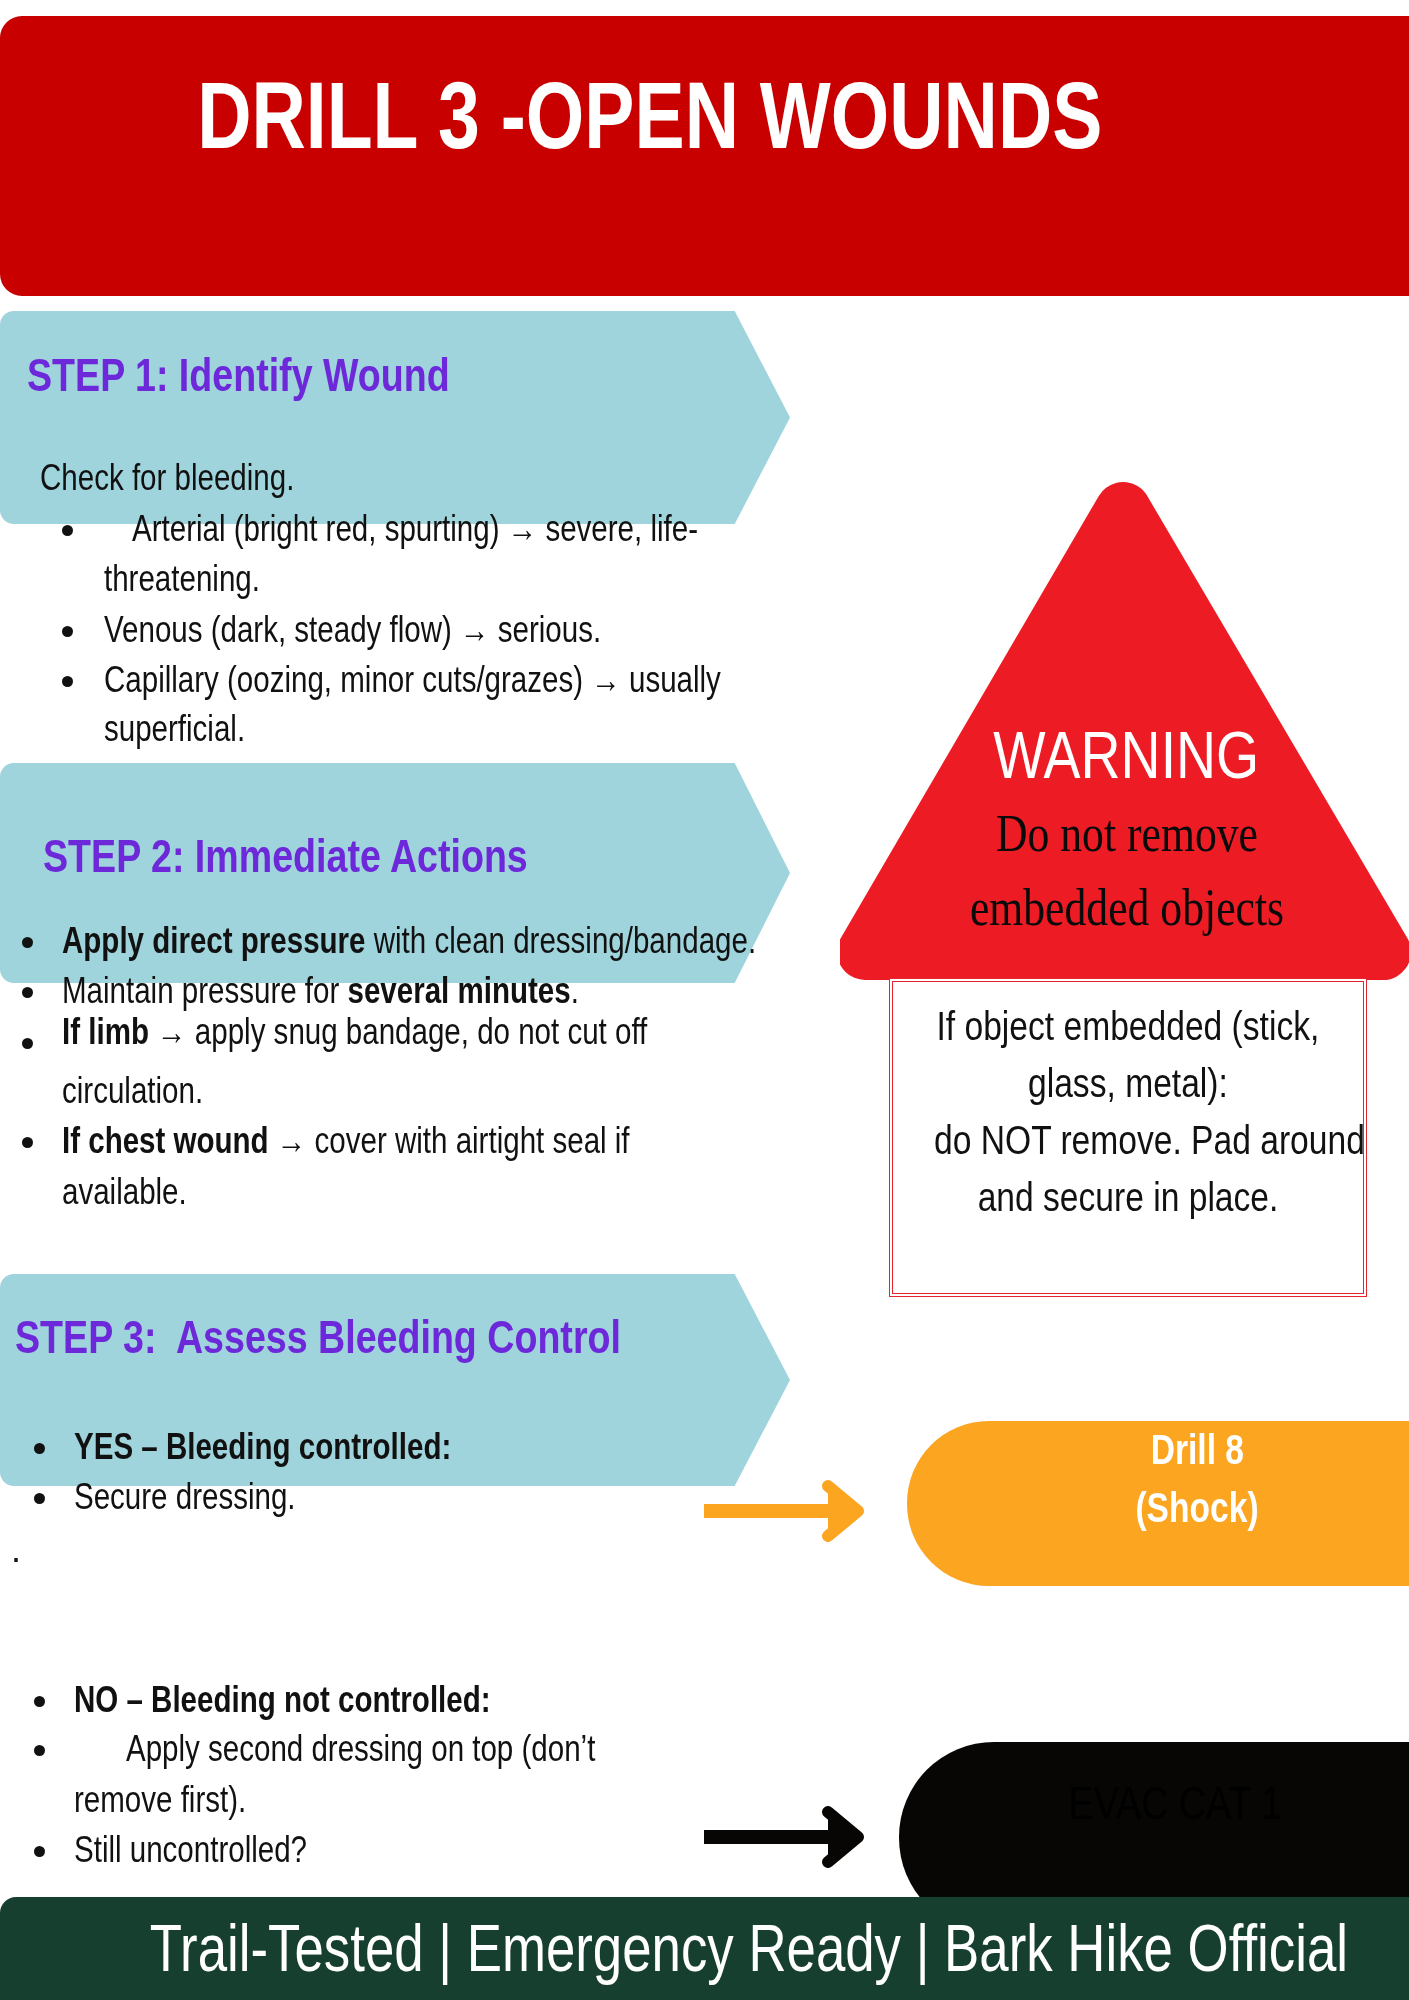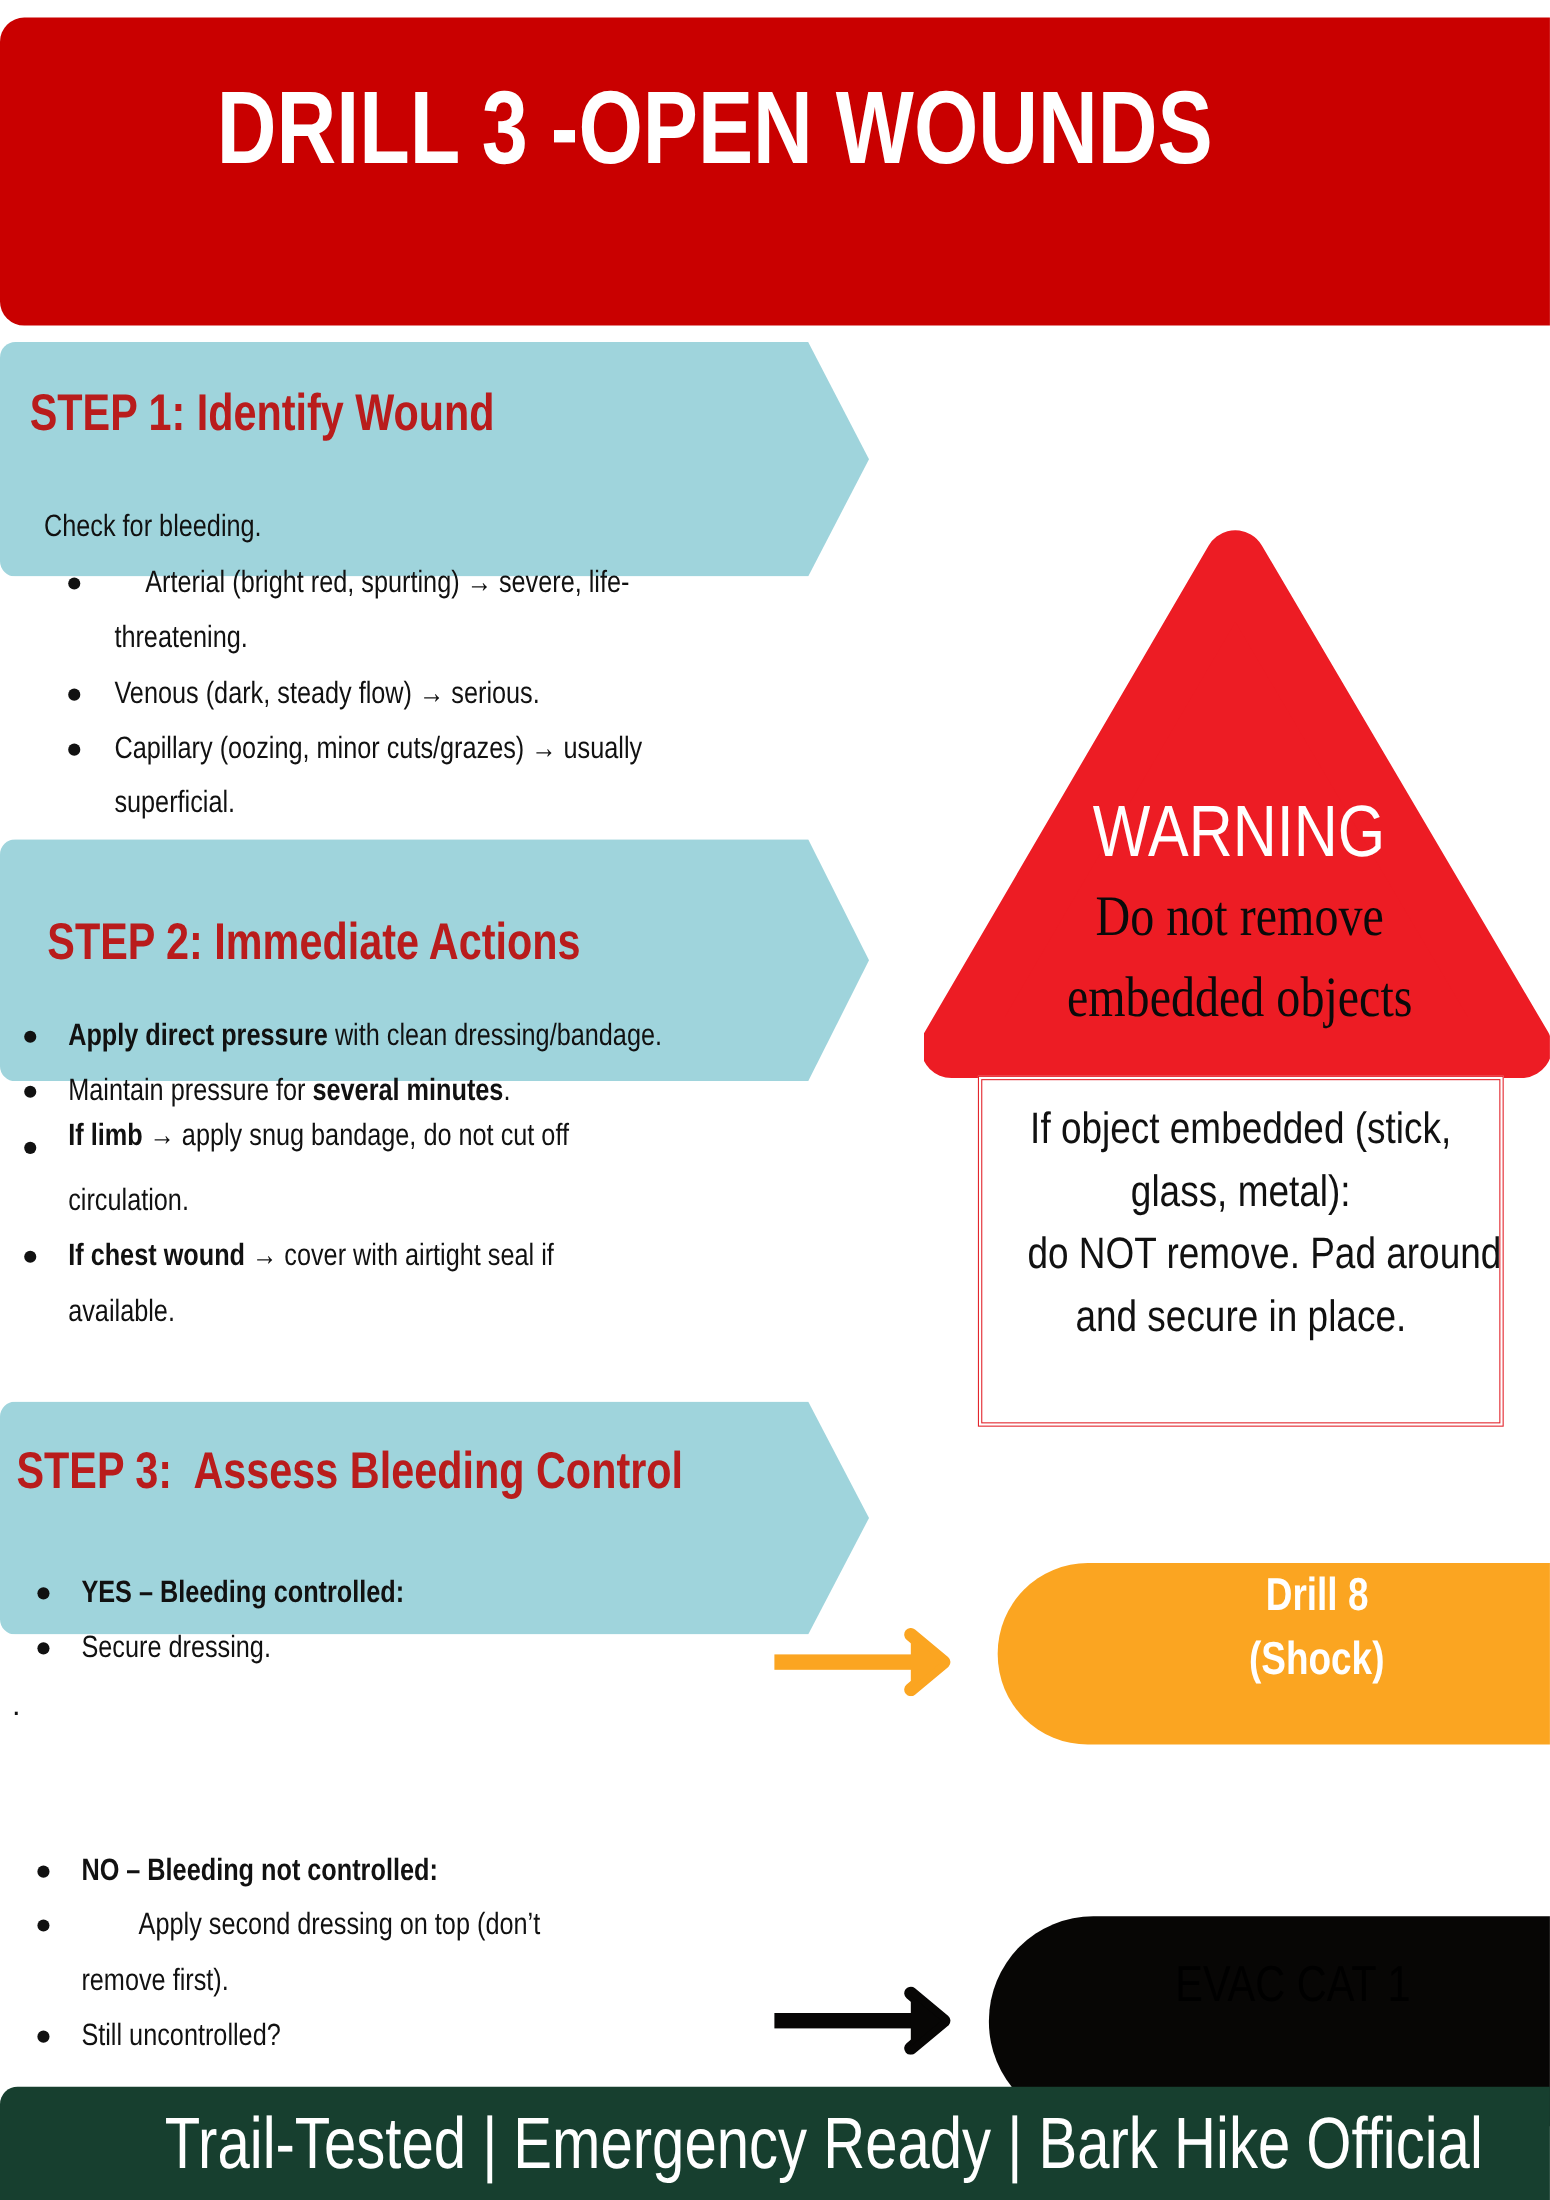--- a/index.html
+++ b/index.html
@@ -10,24 +10,24 @@
   .cond-c { display:inline-block; transform-origin:50% 50%; white-space:nowrap; }
 
   
   #header { left:0; top:16px; width:1409px; height:280px; background:#c90000; border-radius:22px 0 0 22px; }
   #header-title { left:0; top:16px; width:1409px; height:200px; display:flex; align-items:center; justify-content:center;
                   color:#fff; font-weight:bold; font-size:94px; }
   #header-title .cond-c { transform:scaleX(0.80); margin-left:-110px; }
 
   
   .step { left:0; width:790px; background:#9fd4dc; clip-path:polygon(0 0, 93% 0, 100% 50%, 93% 100%, 0 100%); border-radius:14px 0 0 14px; }
-  .step-title { font-weight:bold; font-size:47px; color:#b91c1c; line-height:1; }
+  .step-title { font-weight:bold; font-size:47px; color:#6d28d9; line-height:1; }
   .step-title .cond { transform:scaleX(0.80); }
 
-  .txt { font-size:28px; line-height:40px; color:#111; }
+  .txt { font-size:36px; line-height:40px; color:#111; }
   .txt .cond { transform:scaleX(0.82); }
   .b { font-weight:bold; }
   .bullet { width:11px; height:11px; border-radius:50%; background:#111; }
 
   
   #warn-svg { left:840px; top:480px; }
   .warn-line { left:845px; width:563px; text-align:center; }
   #warn-heading { top:722px; font-size:66px; color:#ffffff; line-height:1; }
   #warn-heading .cond-c { transform:scaleX(0.84); }
   .warn-sub { font-size:52px; color:#0a0a0a; line-height:1;font-family:Liberation Serif, serif; }

